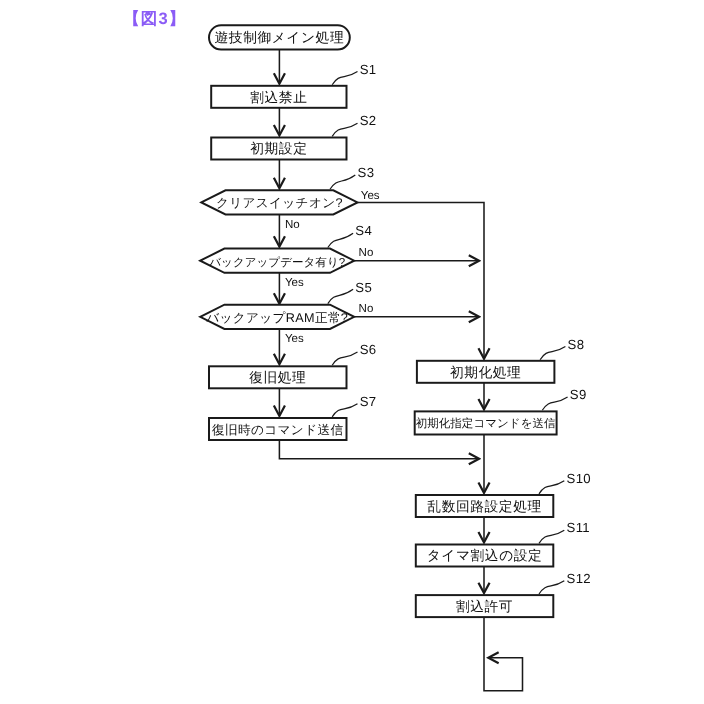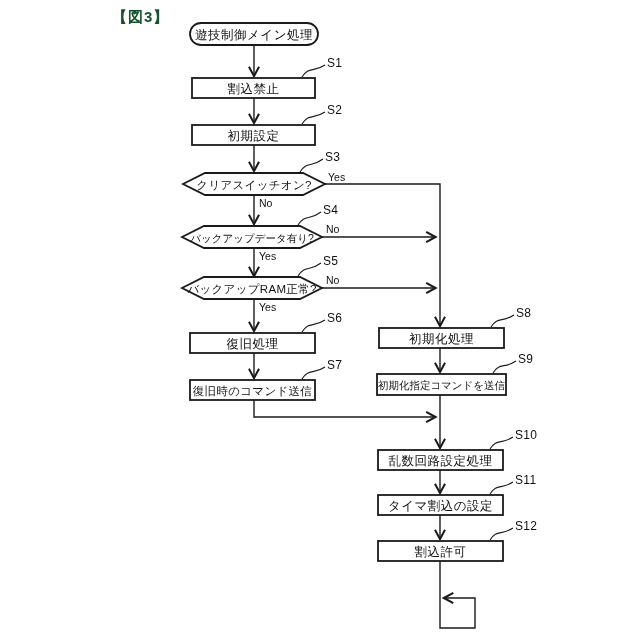--- a/index.html
+++ b/index.html
@@ -12,21 +12,21 @@
     position: relative;
     width: 640px; height: 640px;
     background: #ffffff;
     overflow: hidden;
   }
   .fig-title {
     position: absolute;
     left: 112px; top: 8px;
     font-size: 15px;
     font-weight: bold;
-    color: #14532d;
+    color: #8b5cf6;
     letter-spacing: 1px;
   }
   svg { position: absolute; left: 0; top: 0; }
   .shape {
     fill: #ffffff;
     stroke: #1a1a1a;
     stroke-width: 1.8;
   }
   .edge {
     fill: none;

